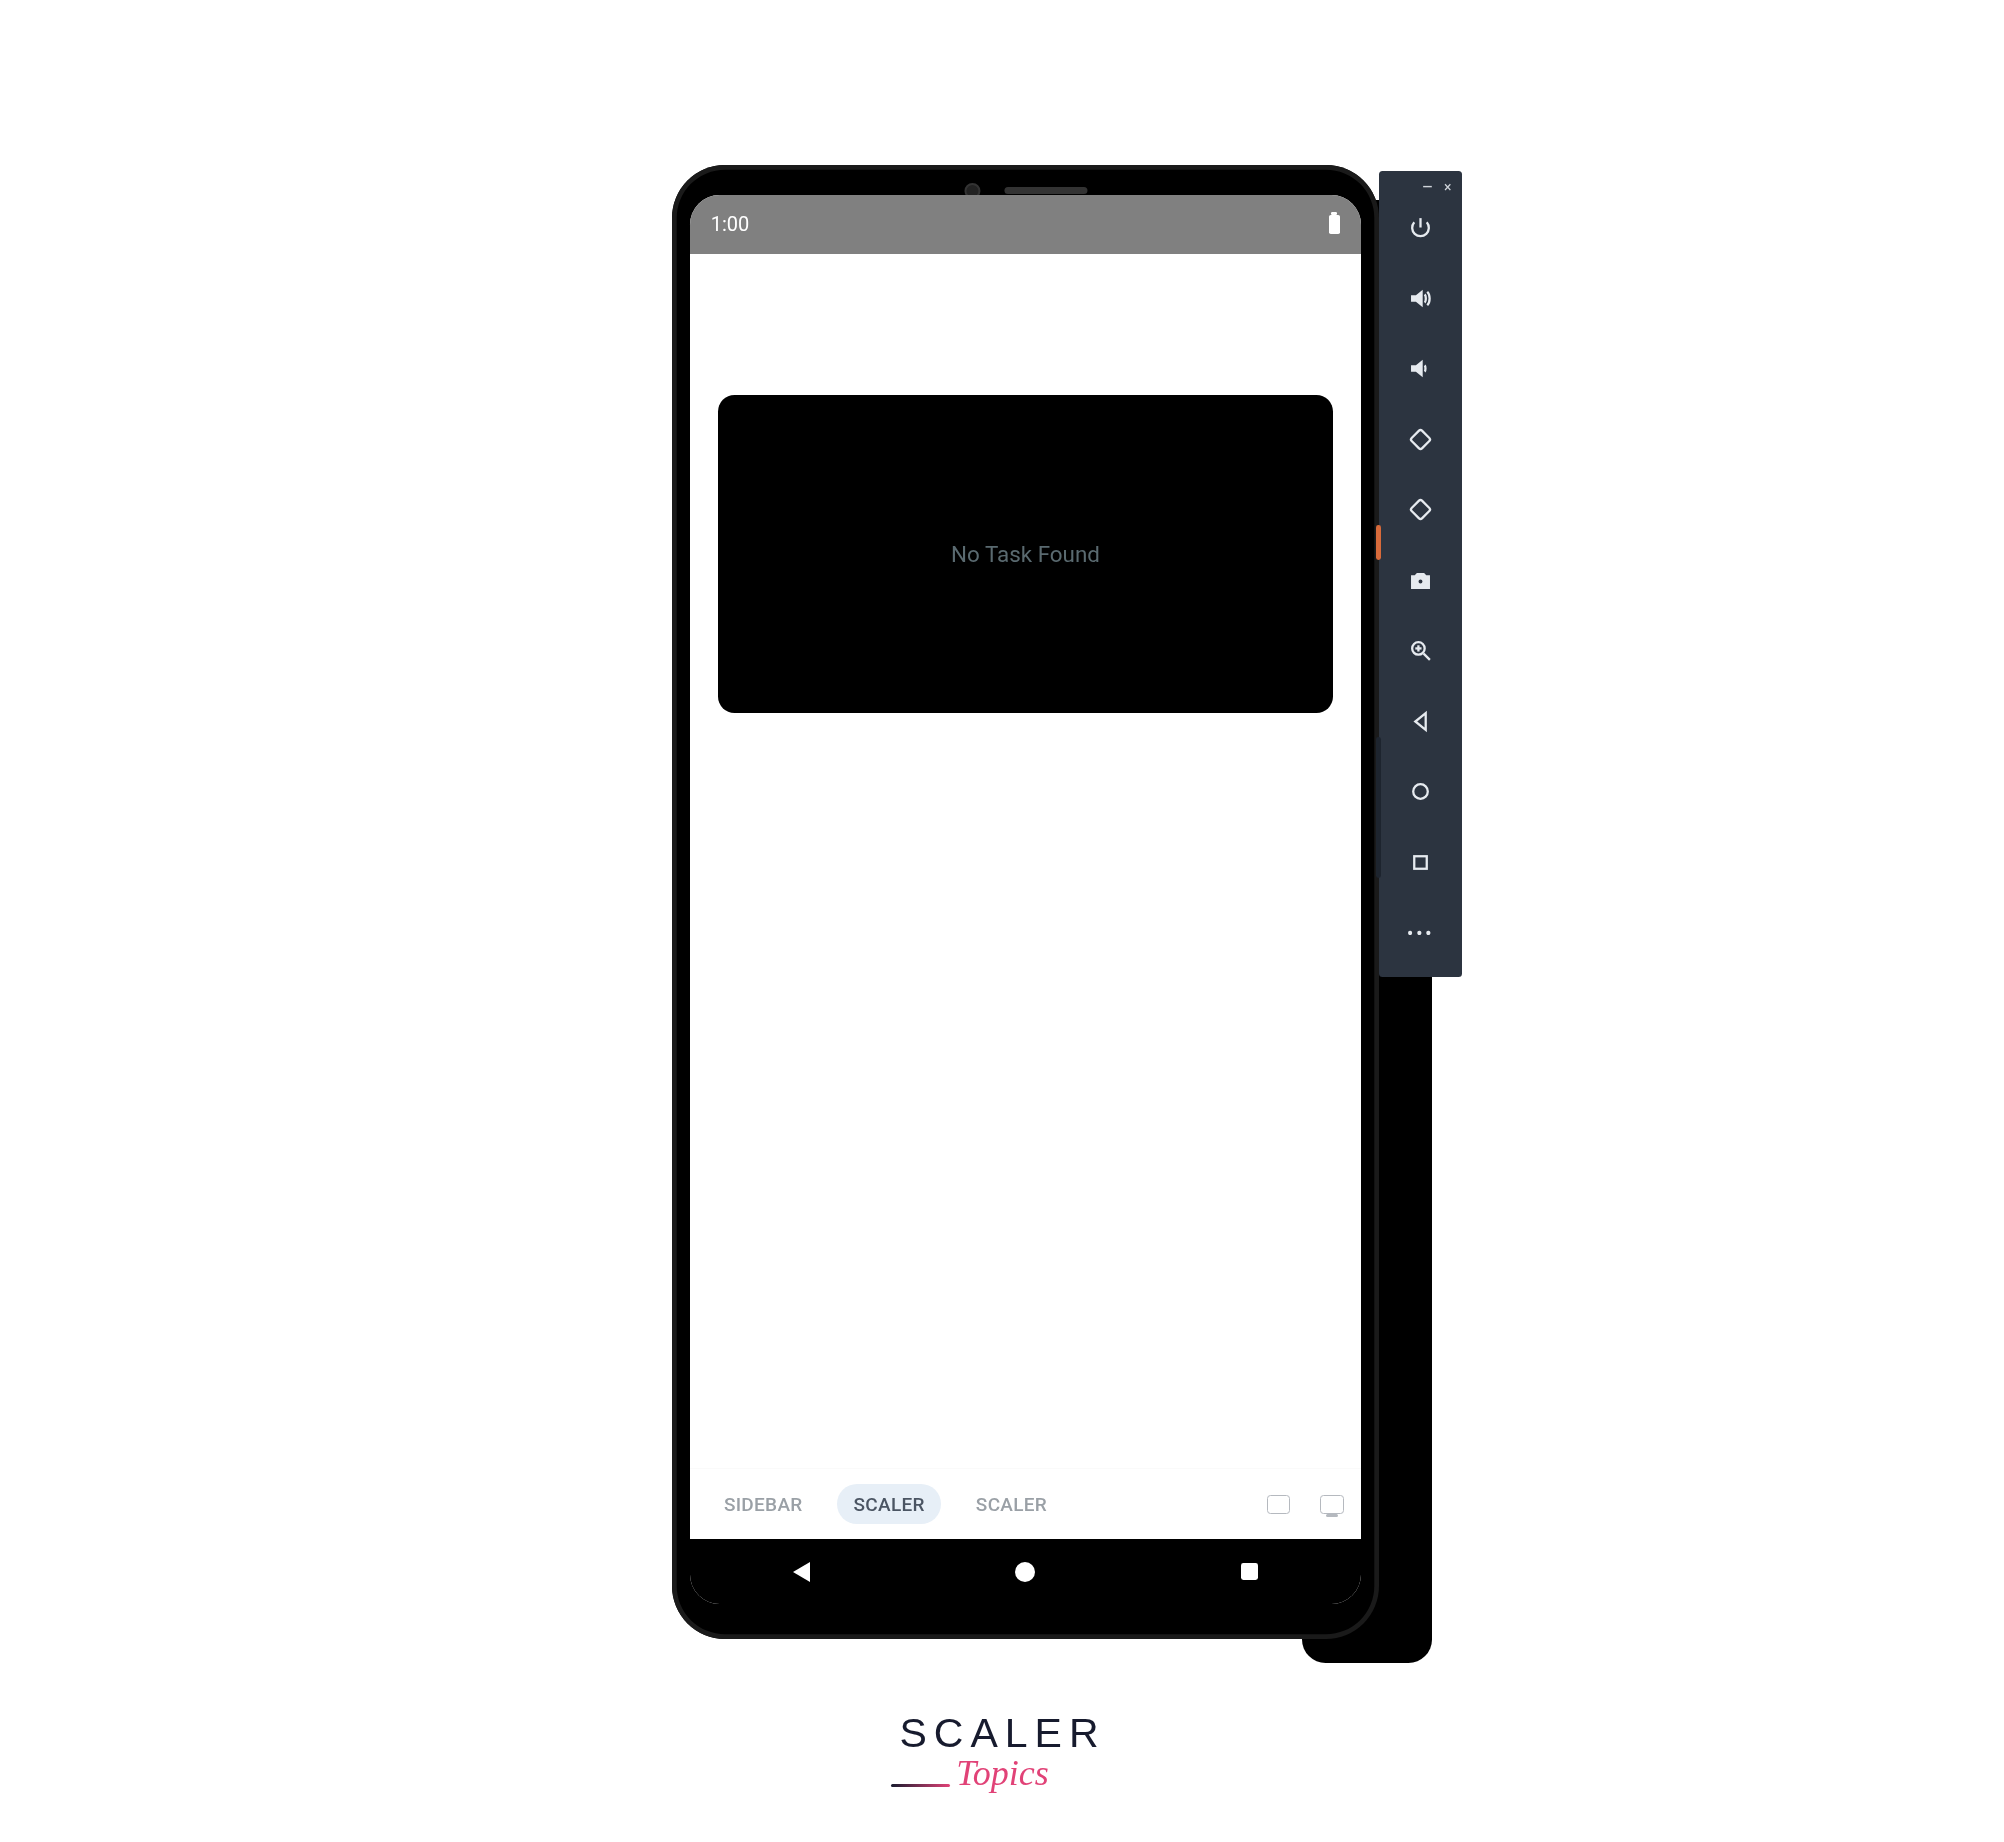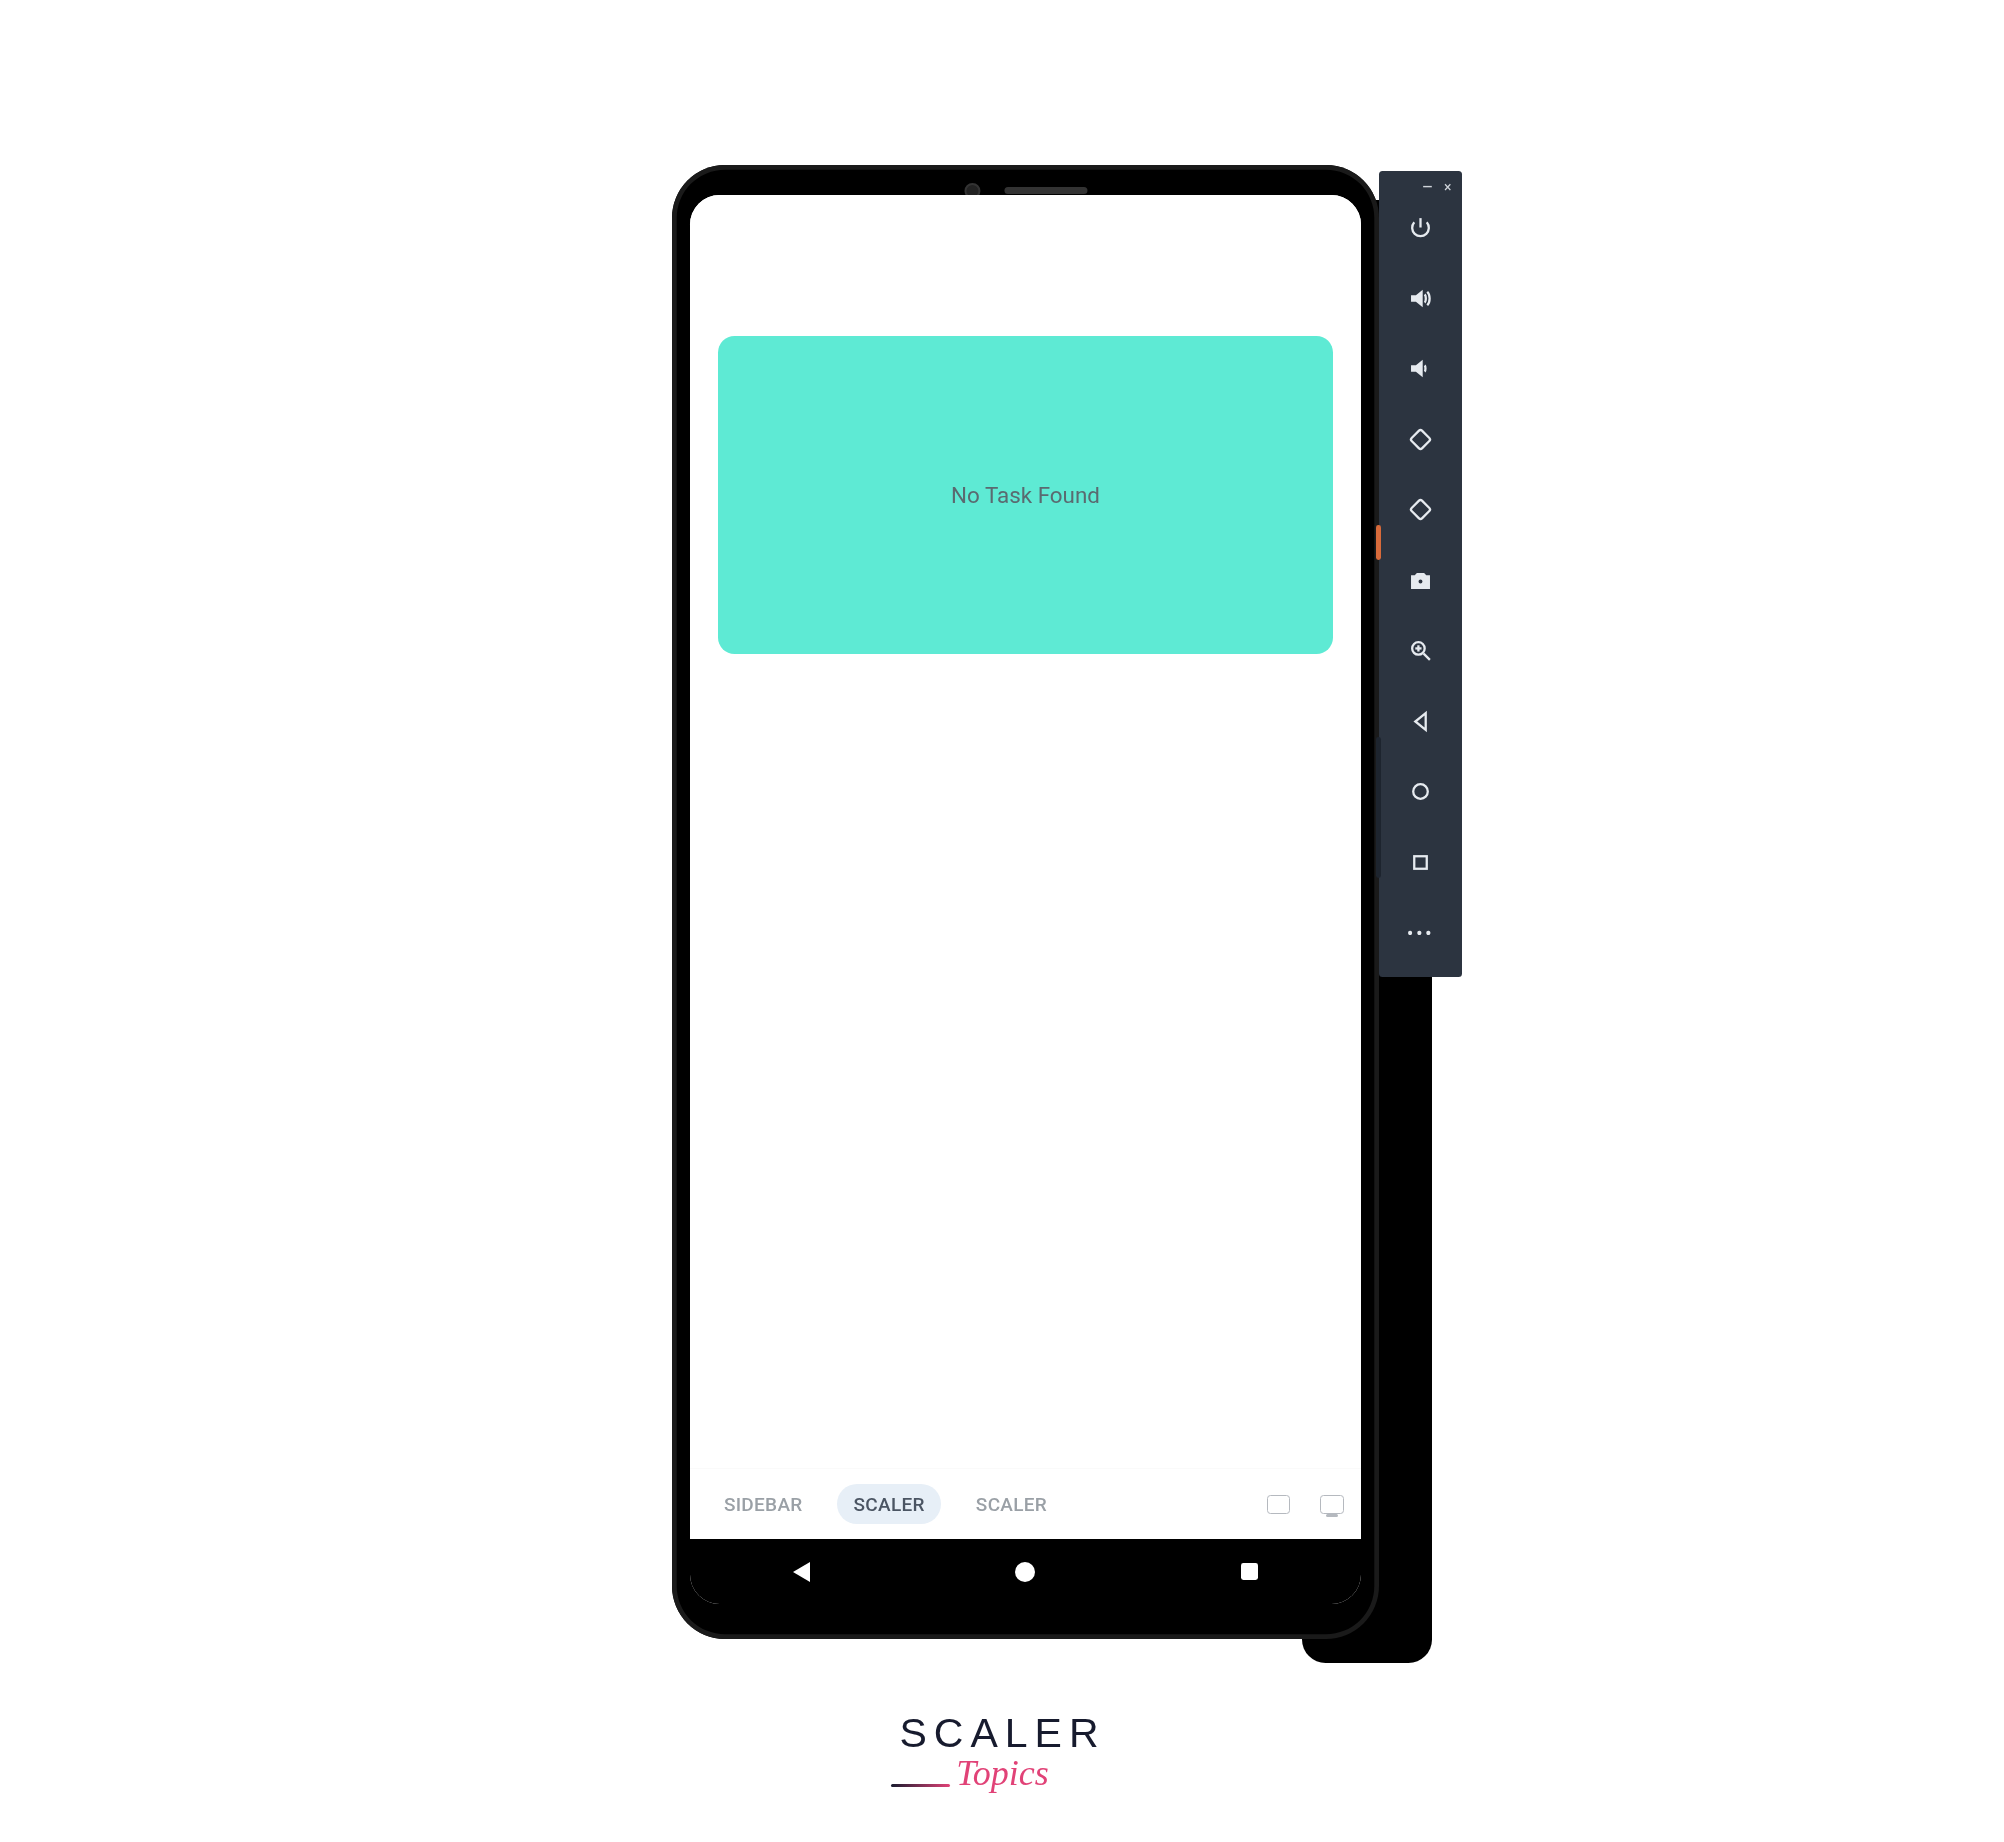--- a/index.html
+++ b/index.html
@@ -59,21 +59,21 @@
   .battery::before { content:""; position:absolute; top:-2.9px; left:2.9px; width:5.9px; height:2.9px; background:#fff; border-radius:1.2px; }
   .app-body {
     flex: 1;
     background: #fff;
     position: relative;
   }
   .card {
     position: absolute;
     top: 141px; left: 28px; right: 28px;
     height: 318px;
-    background: #5eead4;
+    background: #000000;
     border-radius: 16.5px;
     display: flex; align-items: center; justify-content: center;
   }
   .card-text {
     color: #5a6a70;
     font-size: 22.4px;
   }
   .bottom-row {
     position: absolute;
     bottom: 0; left: 0; right: 0;
@@ -196,20 +196,26 @@
 
   <div class="phone">
     <div class="phone-notch">
       <div class="phone-camera"></div>
       <div class="phone-speaker"></div>
     </div>
     <div class="phone-shadow"></div>
 
     <div class="phone-screen">
 
+      <div class="status-bar">
+        <span>1:00</span>
+        <span class="icons">
+          <span class="battery"></span>
+        </span>
+      </div>
 
       <div class="app-body">
         <div class="card">
           <span class="card-text">No Task Found</span>
         </div>
 
         <div class="bottom-row">
           <div class="tab">SIDEBAR</div>
           <div class="tab active">SCALER</div>
           <div class="tab">SCALER</div>

